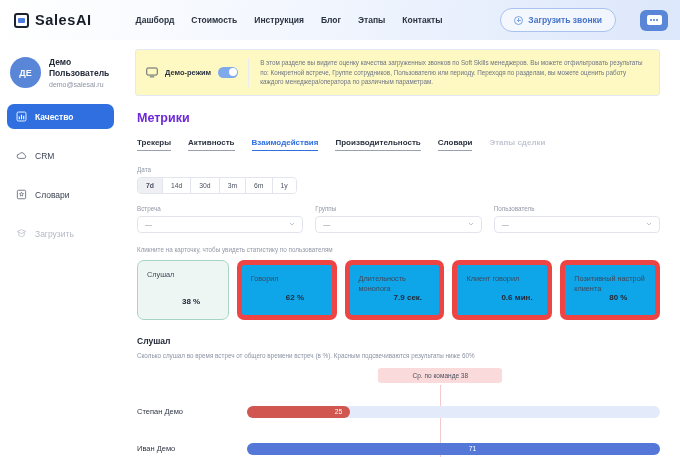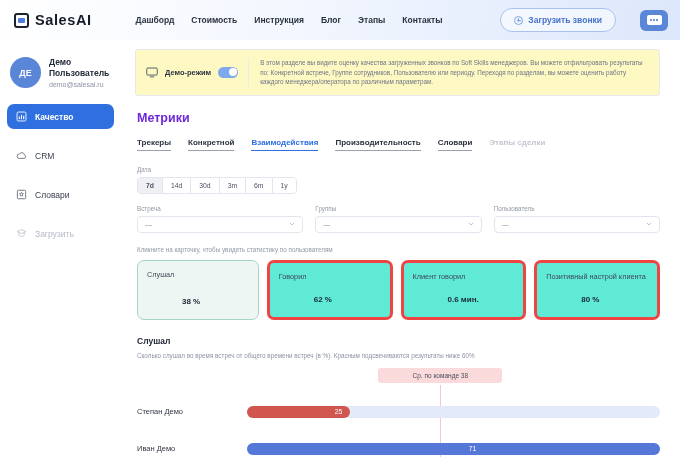--- a/index.html
+++ b/index.html
@@ -150,21 +150,21 @@
     display: flex; align-items: center; padding: 0 7px; cursor: pointer;
   }
   .select-value { font-size: 7px; color: #8b919f; flex: 1; }
   .caret { width: 6px; height: 6px; flex: 0 0 auto; }
 
   .hint { font-size: 6.3px; color: #9298a6; margin: 13px 0 0 2px; }
 
   .cards { display: flex; gap: 8px; margin: 7px 0 0 2px; }
   .card {
     flex: 1; min-width: 0; height: 60px;
-    border-radius: 7px; background: #5eead4; border: 3px solid #ef4444;
+    border-radius: 7px; background: #0ea5e9; border: 5px solid #ef4444;
     padding: 9px 9px 0 9px;
     display: flex; flex-direction: column; cursor: pointer;
   }
   .card.selected { background: #eef6f3; border: 1px solid #a5d6c3; }
   .card-title { font-size: 7.3px; color: #41485a; line-height: 1.35; }
   .card-value { font-size: 8px; font-weight: 700; color: #222938; margin-top: auto; margin-bottom: 13px; padding-left: 35px; }
 
   .chart-head { margin: 16px 0 0 2px; }
   .chart-title { font-size: 8.5px; font-weight: 700; color: #222938; }
   .chart-sub { font-size: 6.3px; color: #8d93a3; margin-top: 6px; }
@@ -281,21 +281,21 @@
         <span class="banner-label">Демо-режим</span>
         <span class="toggle"></span>
       </div>
       <p class="banner-text">В этом разделе вы видите оценку качества загруженных звонков по Soft Skills менеджеров. Вы можете отфильтровать результаты по: Конкретной встрече, Группе сотрудников, Пользователю или периоду. Переходя по разделам, вы можете оценить работу каждого менеджера/оператора по различным параметрам.</p>
     </section>
 
     <h1 class="page-title">Метрики</h1>
 
     <nav class="tabs">
       <div class="tab">Трекеры</div>
-      <div class="tab">Конкретной</div>
+      <div class="tab">Активность</div>
       <div class="tab active">Взаимодействия</div>
       <div class="tab">Производительность</div>
       <div class="tab">Словари</div>
       <div class="tab disabled">Этапы сделки</div>
     </nav>
 
     <div class="date-row">
       <div class="field-label">Дата</div>
       <div class="chips">
         <div class="chip active">7d</div>
@@ -340,20 +340,24 @@
     <div class="hint">Кликните на карточку, чтобы увидеть статистику по пользователям</div>
 
     <div class="cards">
       <div class="card selected">
         <div class="card-title">Слушал</div>
         <div class="card-value">38 %</div>
       </div>
       <div class="card">
         <div class="card-title">Говорил</div>
         <div class="card-value">62 %</div>
+      </div>
+      <div class="card">
+        <div class="card-title">Длительность монолога</div>
+        <div class="card-value">7.9 сек.</div>
       </div>
       <div class="card">
         <div class="card-title">Клиент говорил</div>
         <div class="card-value">0.6 мин.</div>
       </div>
       <div class="card">
         <div class="card-title">Позитивный настрой клиента</div>
         <div class="card-value">80 %</div>
       </div>
     </div>

